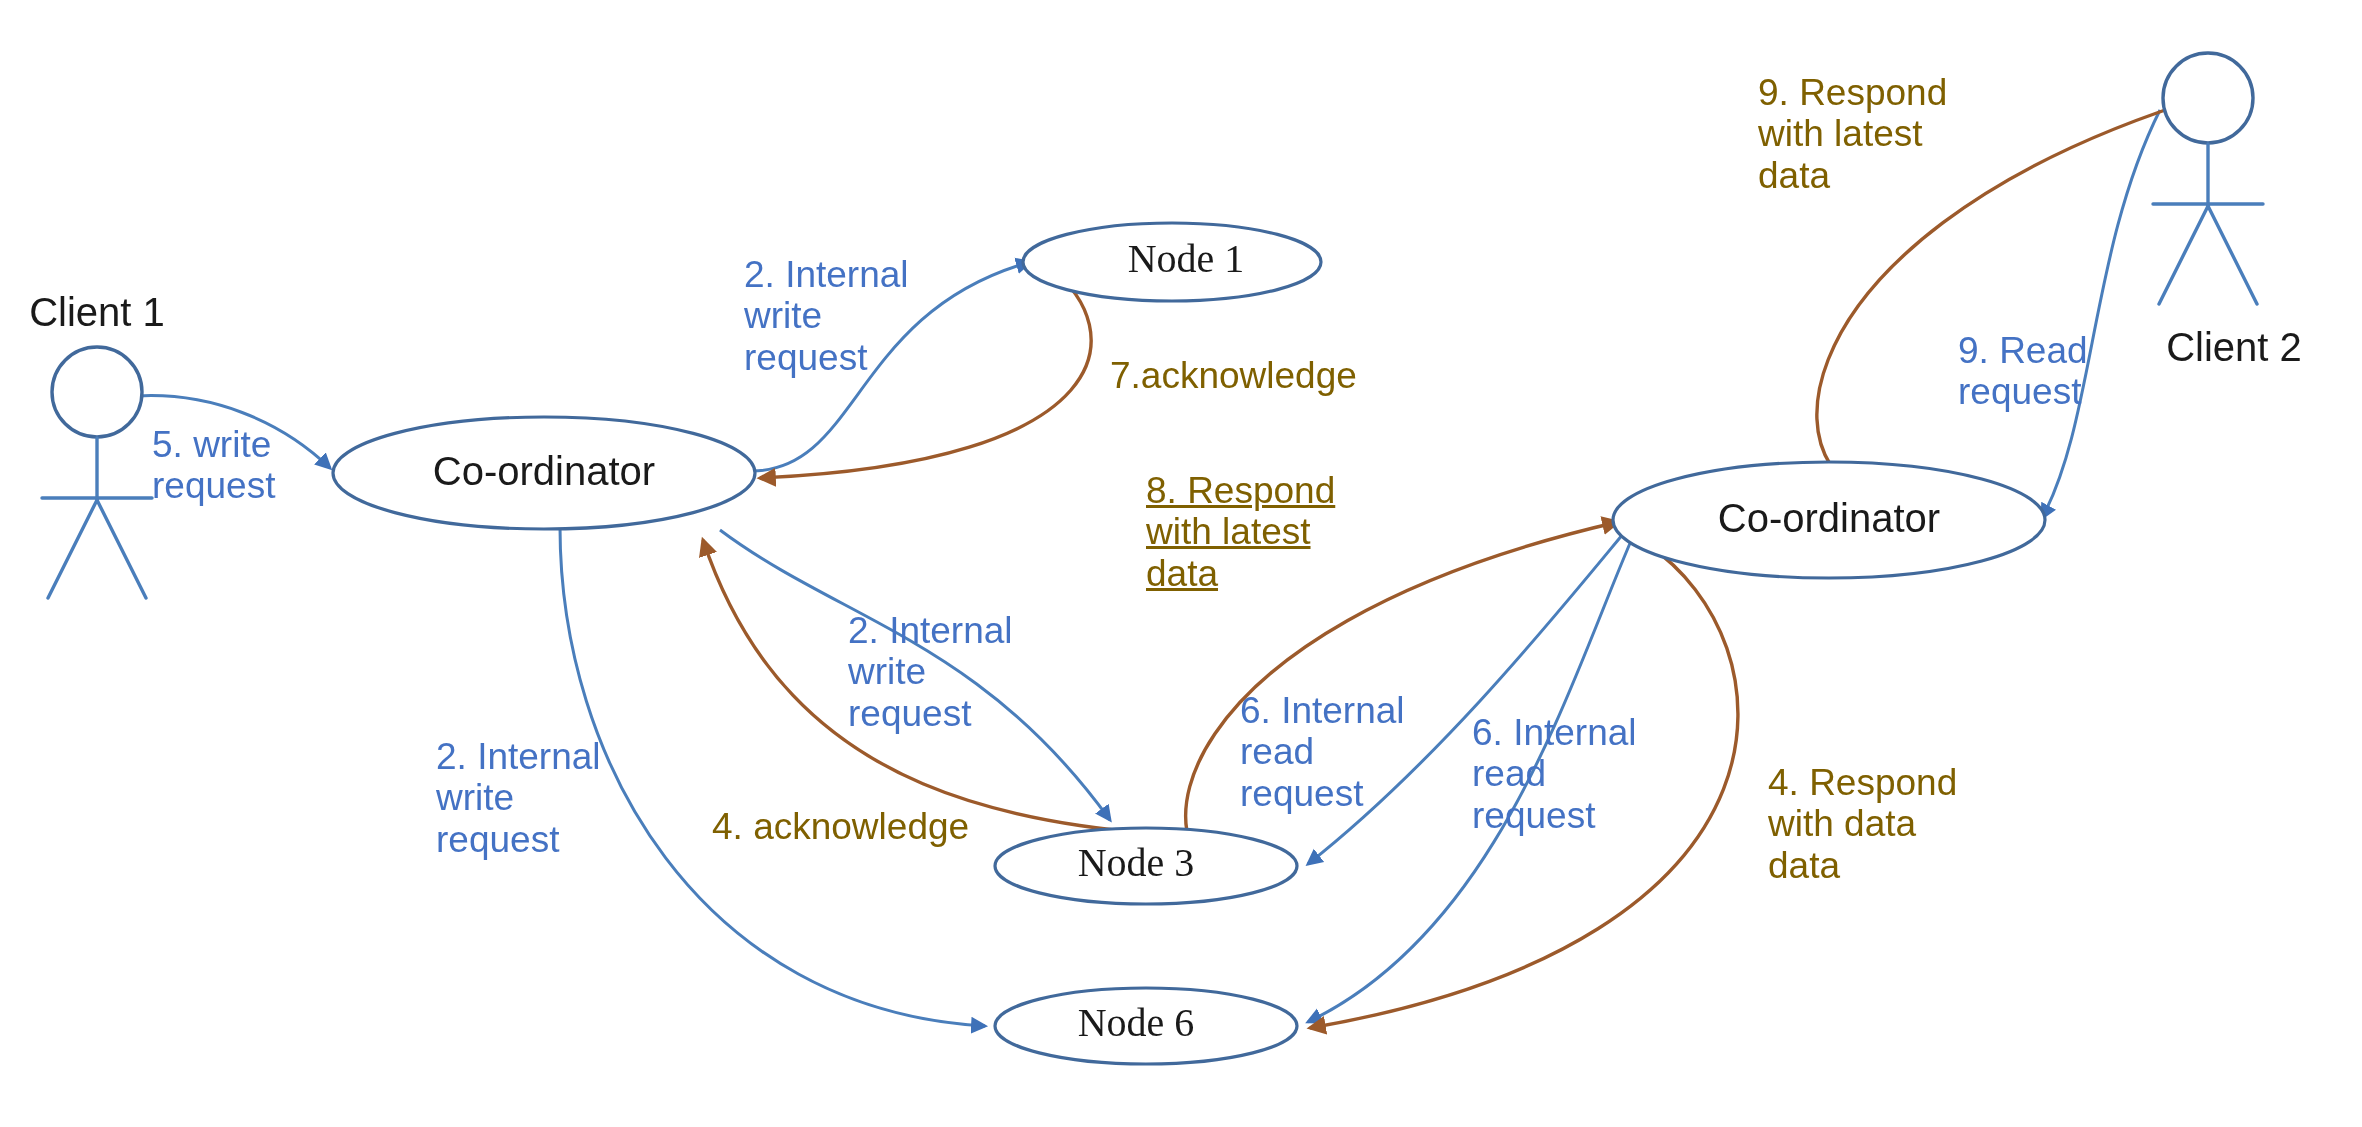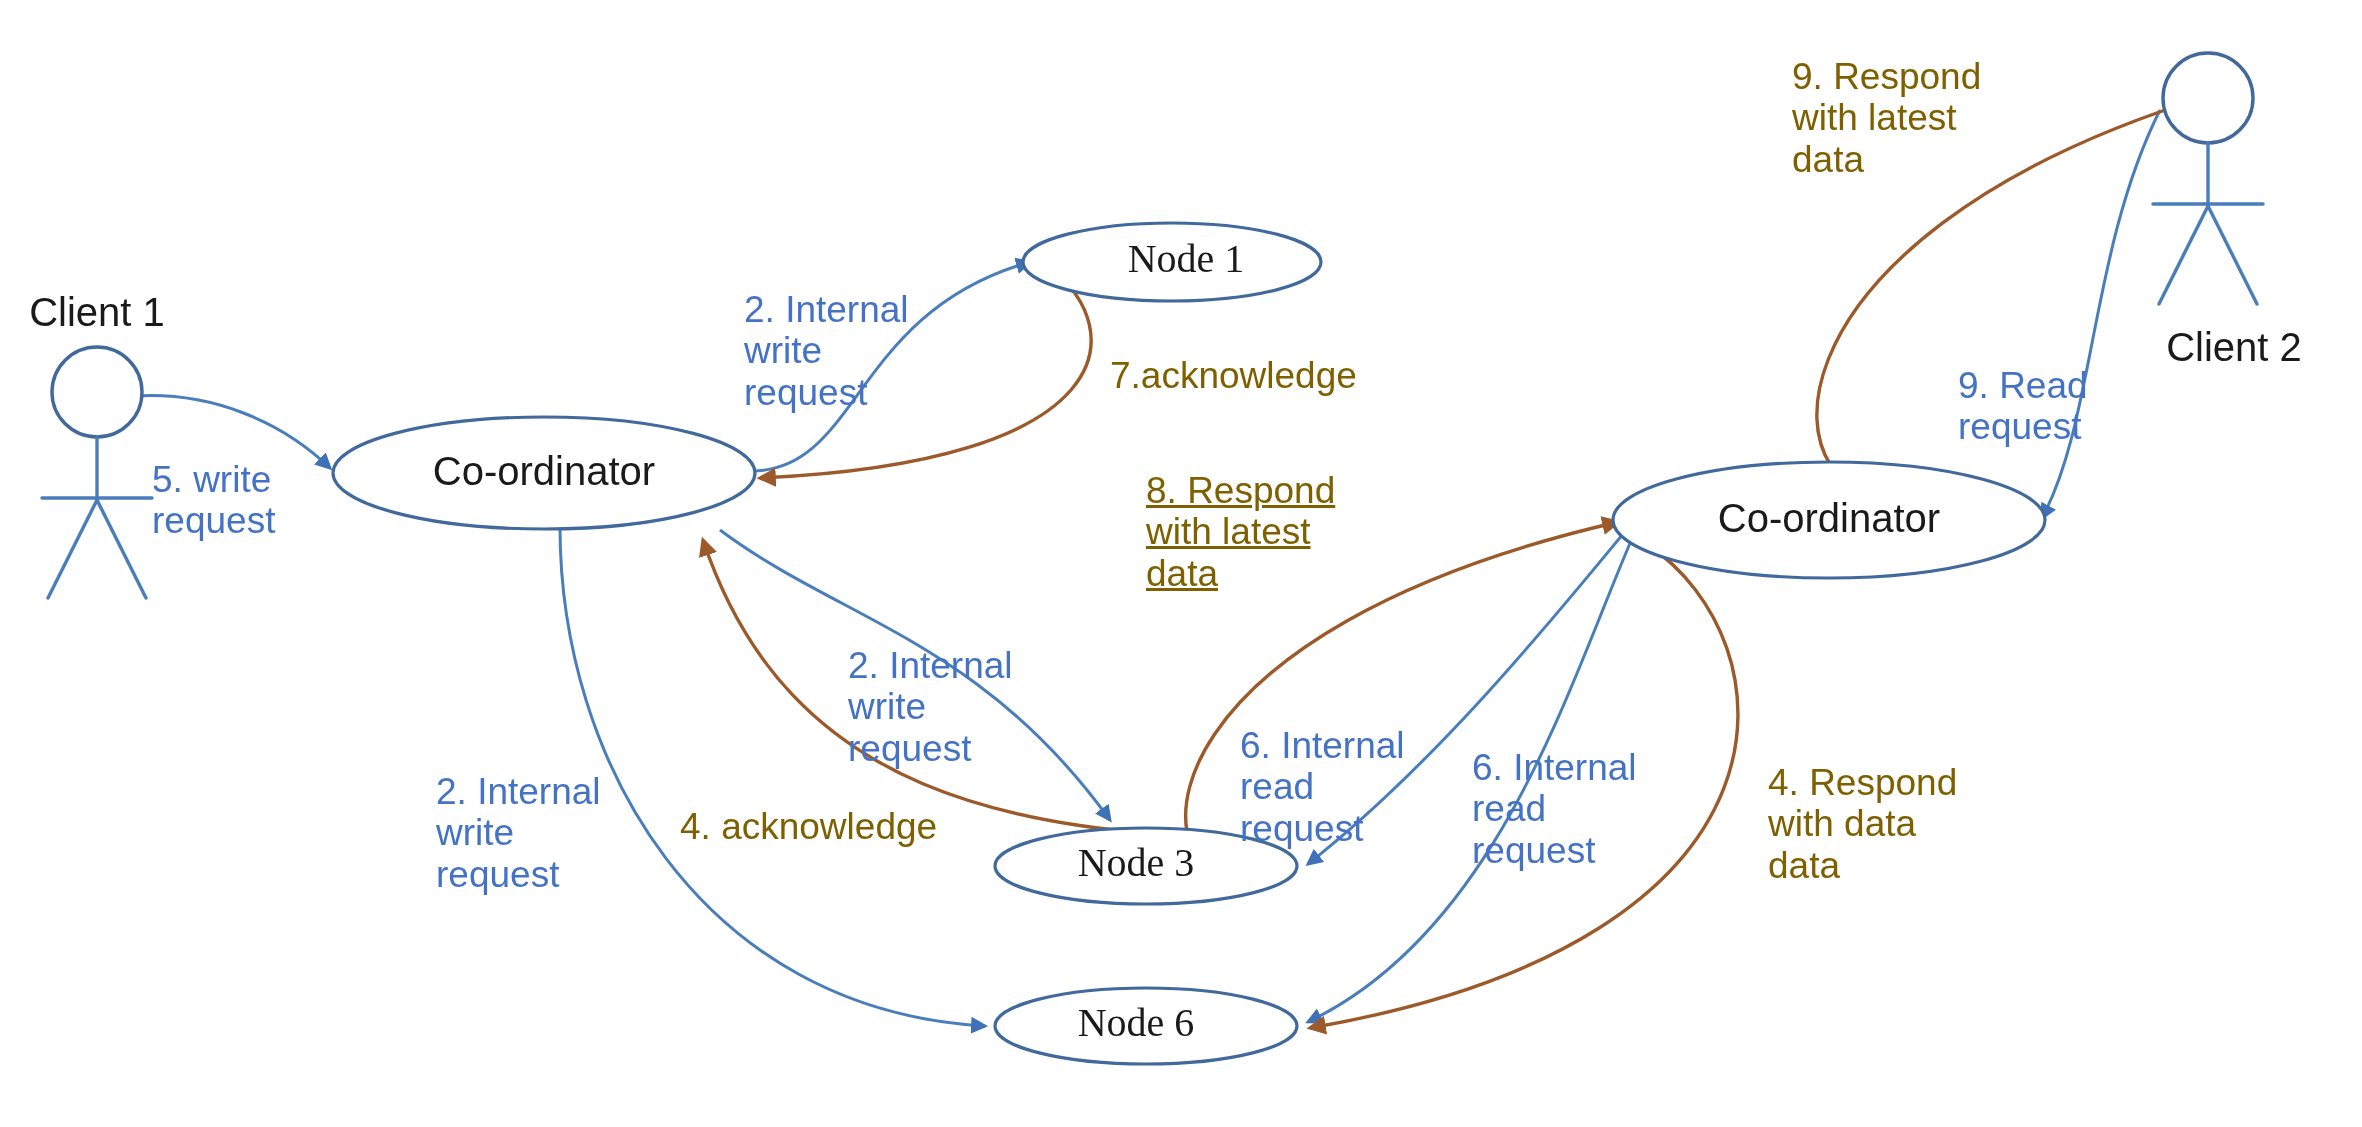--- a/index.html
+++ b/index.html
@@ -62,21 +62,21 @@
     fill: #1a1a1a;
     text-anchor: middle;
     dominant-baseline: middle;
   }
   .lbl-box {
     position: absolute;
     font-family: "Liberation Sans", sans-serif;
     font-size: 37px;
     line-height: 1.12;
   }
-  .lbl-blue { color: #4472C4; margin-top: 35px; }
+  .lbl-blue { color: #4472C4; }
   .lbl-olive { color: #7F6000; }
 </style>
 </head>
 <body>
 
 <div id="canvas-wrap">
 
   <svg id="diagram" viewBox="0 0 2362 1127">
     <defs>
       <marker id="arrow-blue" viewBox="0 0 12 12" refX="9" refY="6" markerWidth="6.2" markerHeight="6.2" orient="auto-start-reverse">
@@ -166,21 +166,21 @@
   <div class="lbl-box lbl-olive" style="left:1110px; top:355px;">
     <div>7.acknowledge</div>
   </div>
 
   <div class="lbl-box lbl-blue" style="left:848px; top:610px;">
     <div>2. Internal</div>
     <div>write</div>
     <div>request</div>
   </div>
 
-  <div class="lbl-box lbl-olive" style="left:680px; top:806px;">
+  <div class="lbl-box lbl-olive" style="left:712px; top:806px;">
     <div>4. acknowledge</div>
   </div>
 
   <div class="lbl-box lbl-blue" style="left:436px; top:736px;">
     <div>2. Internal</div>
     <div>write</div>
     <div>request</div>
   </div>
 
   <div class="lbl-box lbl-blue" style="left:1958px; top:330px;">
@@ -205,19 +205,19 @@
     <div>with data</div>
     <div>data</div>
   </div>
 
   <div class="lbl-box lbl-olive" style="left:1146px; top:470px;text-decoration:underline;">
     <div>8. Respond</div>
     <div>with latest</div>
     <div>data</div>
   </div>
 
-  <div class="lbl-box lbl-olive" style="left:1758px; top:56px;margin-left:34px;">
+  <div class="lbl-box lbl-olive" style="left:1758px; top:72px;">
     <div>9. Respond</div>
     <div>with latest</div>
     <div>data</div>
   </div>
 
 </div>
 
 </body></html>

